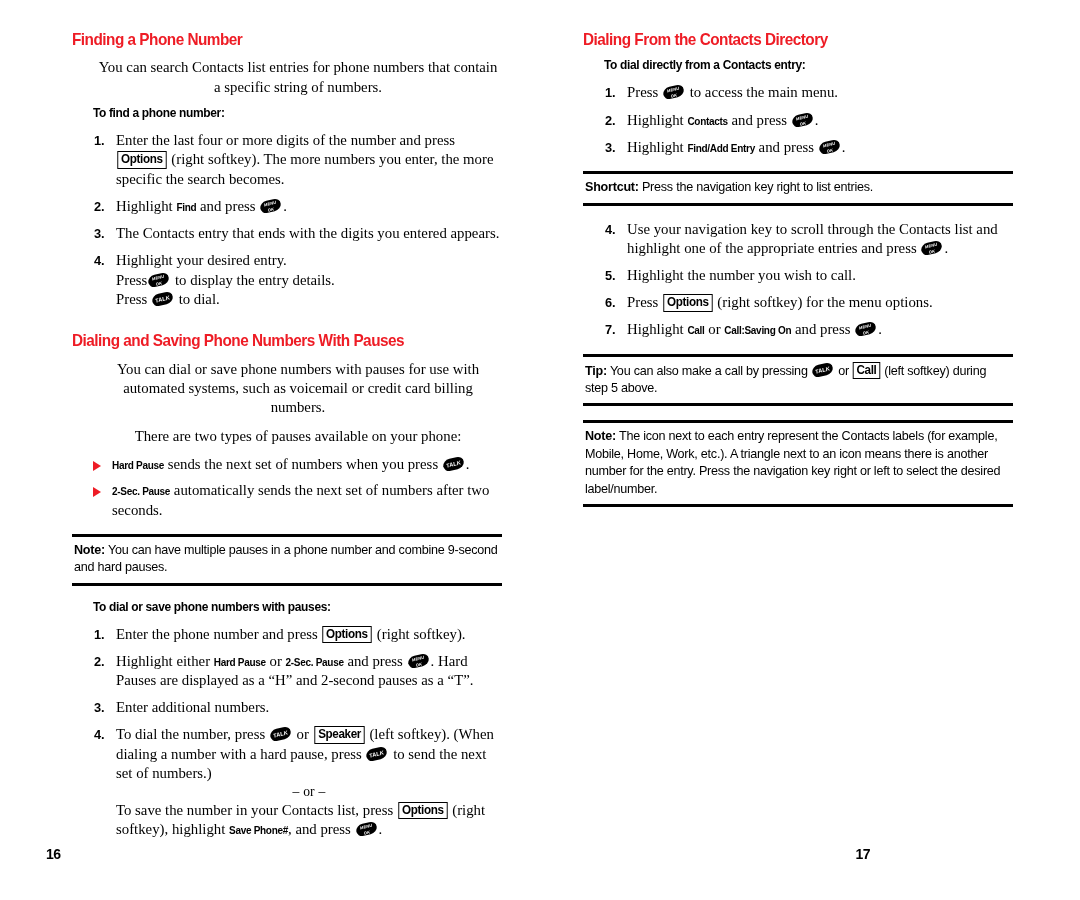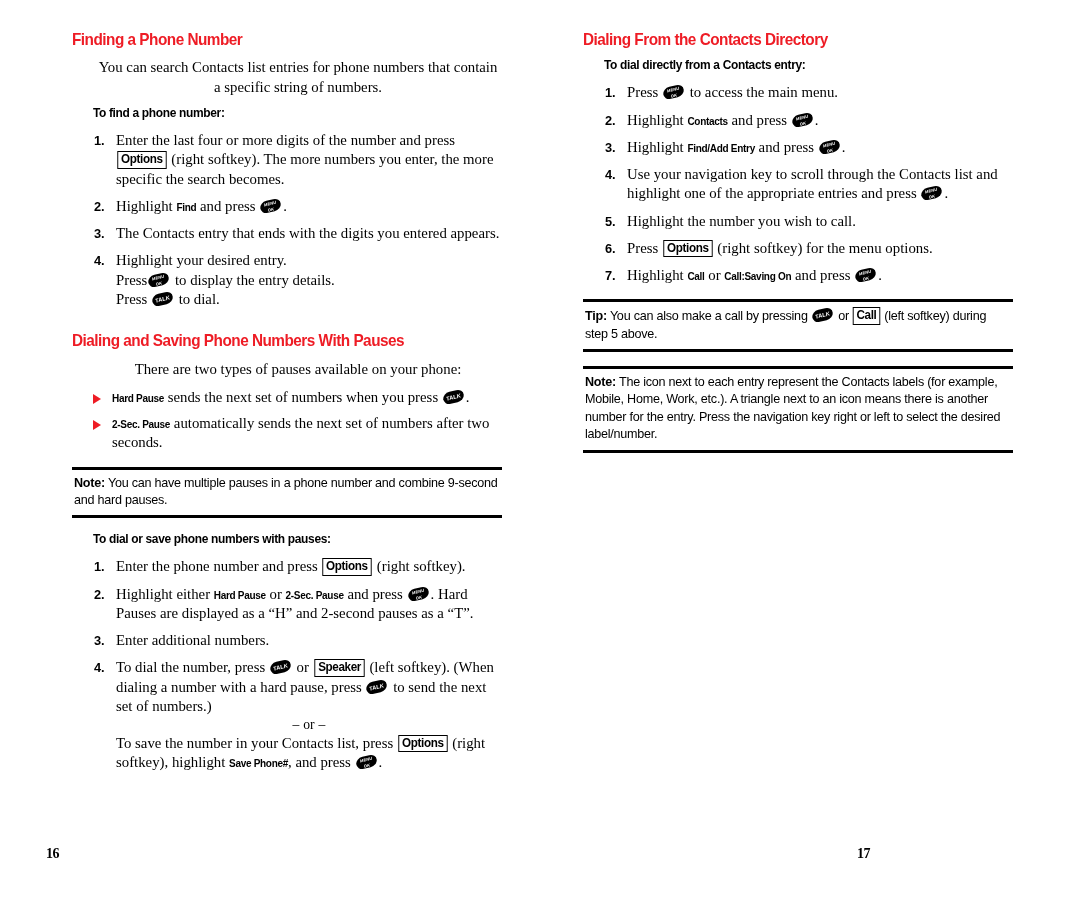--- a/index.html
+++ b/index.html
@@ -184,21 +184,21 @@
     letter-spacing: -0.25px;
   }
   .callout .lbl {
     font-weight: bold;
   }
 
   
   .folio {
     position: absolute;
     bottom: 38px;
-    font-family: Liberation Serif, serif;
+    font-family: Liberation Sans, sans-serif;
     font-weight: bold;
     font-size: 14px;
     letter-spacing: -0.5px;
   }
   .folio-left  { left: 46px; }
   .folio-right { right: 46px; }
 
   .dash-or { display:block; font-size: 13.6px; letter-spacing: 0.2px; text-align: center; }
 </style>
 </head>
@@ -222,20 +222,21 @@
               </span></span>.</span></li>
         <li><span class="num">3.</span><span>The Contacts entry that ends with the digits you entered appears.</span></li>
         <li><span class="num">4.</span><span>Highlight your desired entry.<br>Press<span class="keyicon menu"><span class="body"></span><span class="glyph">
                 <span class="l1">MENU</span>
                 <span class="l2">OK</span>
               </span></span> to display the entry details.<br>Press <span class="keyicon talk"><span class="body"></span><span class="glyph">TALK</span></span> to dial.</span></li>
       </ol>
 
     <h2 class="section-title second">Dialing and Saving Phone Numbers With Pauses</h2>
 
+    <p class="lead">You can dial or save phone numbers with pauses for use with automated systems, such as voicemail or credit card billing numbers.</p>
 
     <p class="lead">There are two types of pauses available on your phone:</p>
 
     <ul class="tri">
         <li><span class="tri-mark"></span><span><span class="b">Hard Pause</span> sends the next set of numbers when you press <span class="keyicon talk"><span class="body"></span><span class="glyph">TALK</span></span>.</span></li>
         <li><span class="tri-mark"></span><span><span class="b">2-Sec. Pause</span> automatically sends the next set of numbers after two seconds.</span></li>
       </ul>
 
     <div class="callout">
       <span class="lbl">Note:</span><span> You can have multiple pauses in a phone number and combine 9-second and hard pauses.</span>
@@ -273,20 +274,23 @@
         <li><span class="num">2.</span><span>Highlight <span class="b">Contacts</span> and press <span class="keyicon menu"><span class="body"></span><span class="glyph">
                 <span class="l1">MENU</span>
                 <span class="l2">OK</span>
               </span></span>.</span></li>
         <li><span class="num">3.</span><span>Highlight <span class="b">Find/Add Entry</span> and press <span class="keyicon menu"><span class="body"></span><span class="glyph">
                 <span class="l1">MENU</span>
                 <span class="l2">OK</span>
               </span></span>.</span></li>
       </ol>
 
+    <div class="callout">
+      <span class="lbl">Shortcut:</span><span> Press the navigation key right to list entries.</span>
+    </div>
 
     <ol class="steps">
         <li><span class="num">4.</span><span>Use your navigation key to scroll through the Contacts list and highlight one of the appropriate entries and press <span class="keyicon menu"><span class="body"></span><span class="glyph">
                 <span class="l1">MENU</span>
                 <span class="l2">OK</span>
               </span></span>.</span></li>
         <li><span class="num">5.</span><span>Highlight the number you wish to call.</span></li>
         <li><span class="num">6.</span><span>Press <span class="softkey">Options</span> (right softkey) for the menu options.</span></li>
         <li><span class="num">7.</span><span>Highlight <span class="b">Call</span> or <span class="b">Call:Saving On</span> and press <span class="keyicon menu"><span class="body"></span><span class="glyph">
                 <span class="l1">MENU</span>

